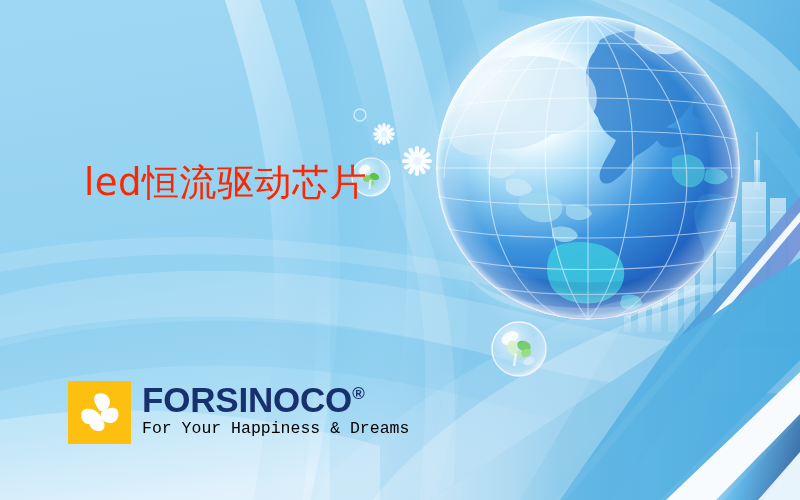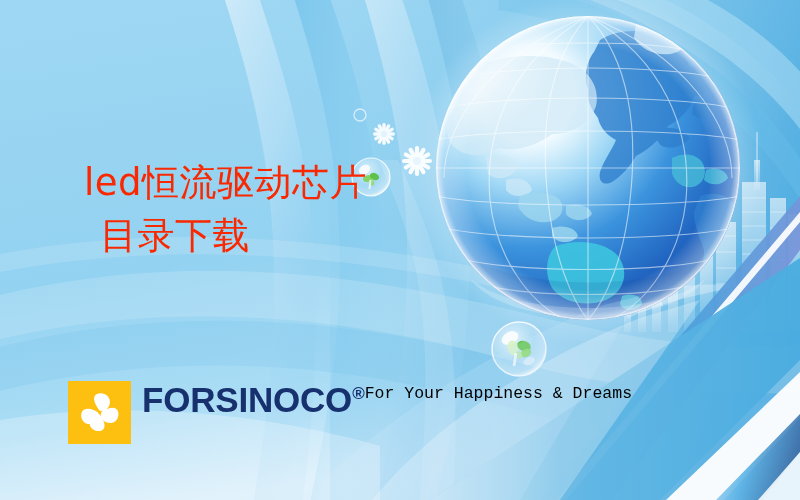--- a/index.html
+++ b/index.html
@@ -48,20 +48,21 @@
     width:63px;height:63px;
     background:#fdc010;
     flex:0 0 auto;
     position:relative;
   }
   #logo-mark svg{display:block;width:63px;height:63px;}
   #logo-text{
     margin-left:11px;
     padding-top:1px;
     display:flex;
+    flex-direction:column;
     justify-content:flex-start;
   }
   #logo-wordmark{
     font-size:35px;
     font-weight:bold;
     color:#17306e;
     letter-spacing:-0.2px;
     line-height:1;
     white-space:nowrap;
     font-family:"Liberation Sans","DejaVu Sans",sans-serif;
@@ -391,21 +392,20 @@
         <path d="M372,500 C430,430 520,366 640,318 L700,300 L560,500 Z" fill="#ffffff" opacity=".28"></path>
         <path d="M300,500 C380,424 470,360 600,306 L640,296 L520,500 Z" fill="#cfeafb" opacity=".22"></path>
       </g>
 
       <path d="M0,420 C120,400 260,412 380,446 L380,500 L0,500 Z" fill="#ffffff" opacity=".26"></path>
     </g>
   </svg>
 
   <div id="headline">
     <div class="hl-line l1">led恒流驱动芯片</div>
-    <div class="hl-line l2">目录下载</div>
   </div>
 
   <div id="logo">
     <div id="logo-mark">
       <svg viewBox="0 0 63 63" aria-hidden="true">
         <rect x="0" y="0" width="63" height="63" fill="#fdc010"></rect>
         <g fill="#ffffff">
           <path d="M31.5,29.5 C28,25 25,19 26.5,15.5 C28.5,11.2 36,11.5 39.5,15
                    C43,18.5 42.6,24.5 39,28 C36.6,30.4 33.6,31 31.5,29.5 Z"></path>
           <path d="M33.5,31 C38,28 44,25.6 47.6,27.4 C51.7,29.5 51.2,36.8 47.6,40

